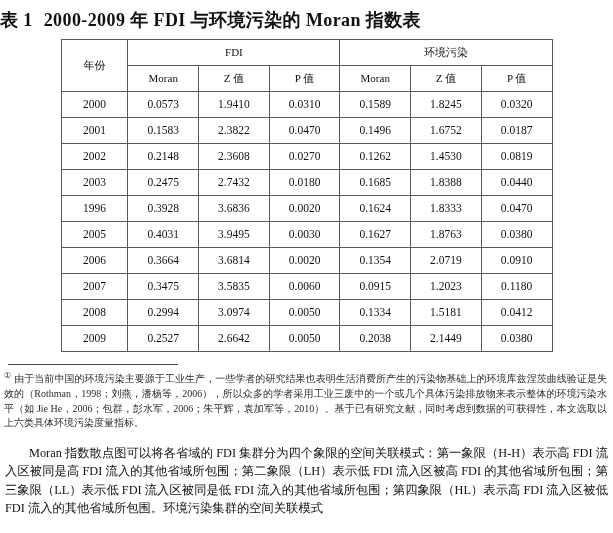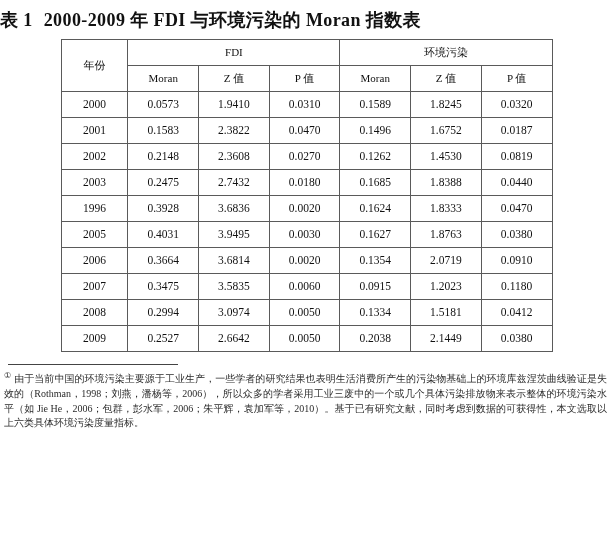--- a/index.html
+++ b/index.html
@@ -228,14 +228,15 @@
     </table>
   </div>
 
   <div class="footnote">
     <div class="footnote-rule"></div>
     <div class="footnote-body">
       <span class="footnote-marker">①</span><span>由于当前中国的环境污染主要源于工业生产，一些学者的研究结果也表明生活消费所产生的污染物基础上的环境库兹涅茨曲线验证是失效的（Rothman，1998；刘燕，潘杨等，2006），所以众多的学者采用工业三废中的一个或几个具体污染排放物来表示整体的环境污染水平（如 Jie He，2006；包群，彭水军，2006；朱平辉，袁加军等，2010）。基于已有研究文献，同时考虑到数据的可获得性，本文选取以上六类具体环境污染度量指标。</span>
     </div>
   </div>
 
+  <div class="body-para">Moran 指数散点图可以将各省域的 FDI 集群分为四个象限的空间关联模式：第一象限（H-H）表示高 FDI 流入区被同是高 FDI 流入的其他省域所包围；第二象限（LH）表示低 FDI 流入区被高 FDI 的其他省域所包围；第三象限（LL）表示低 FDI 流入区被同是低 FDI 流入的其他省域所包围；第四象限（HL）表示高 FDI 流入区被低 FDI 流入的其他省域所包围。环境污染集群的空间关联模式</div>
 
 </div>
 
 </body></html>

